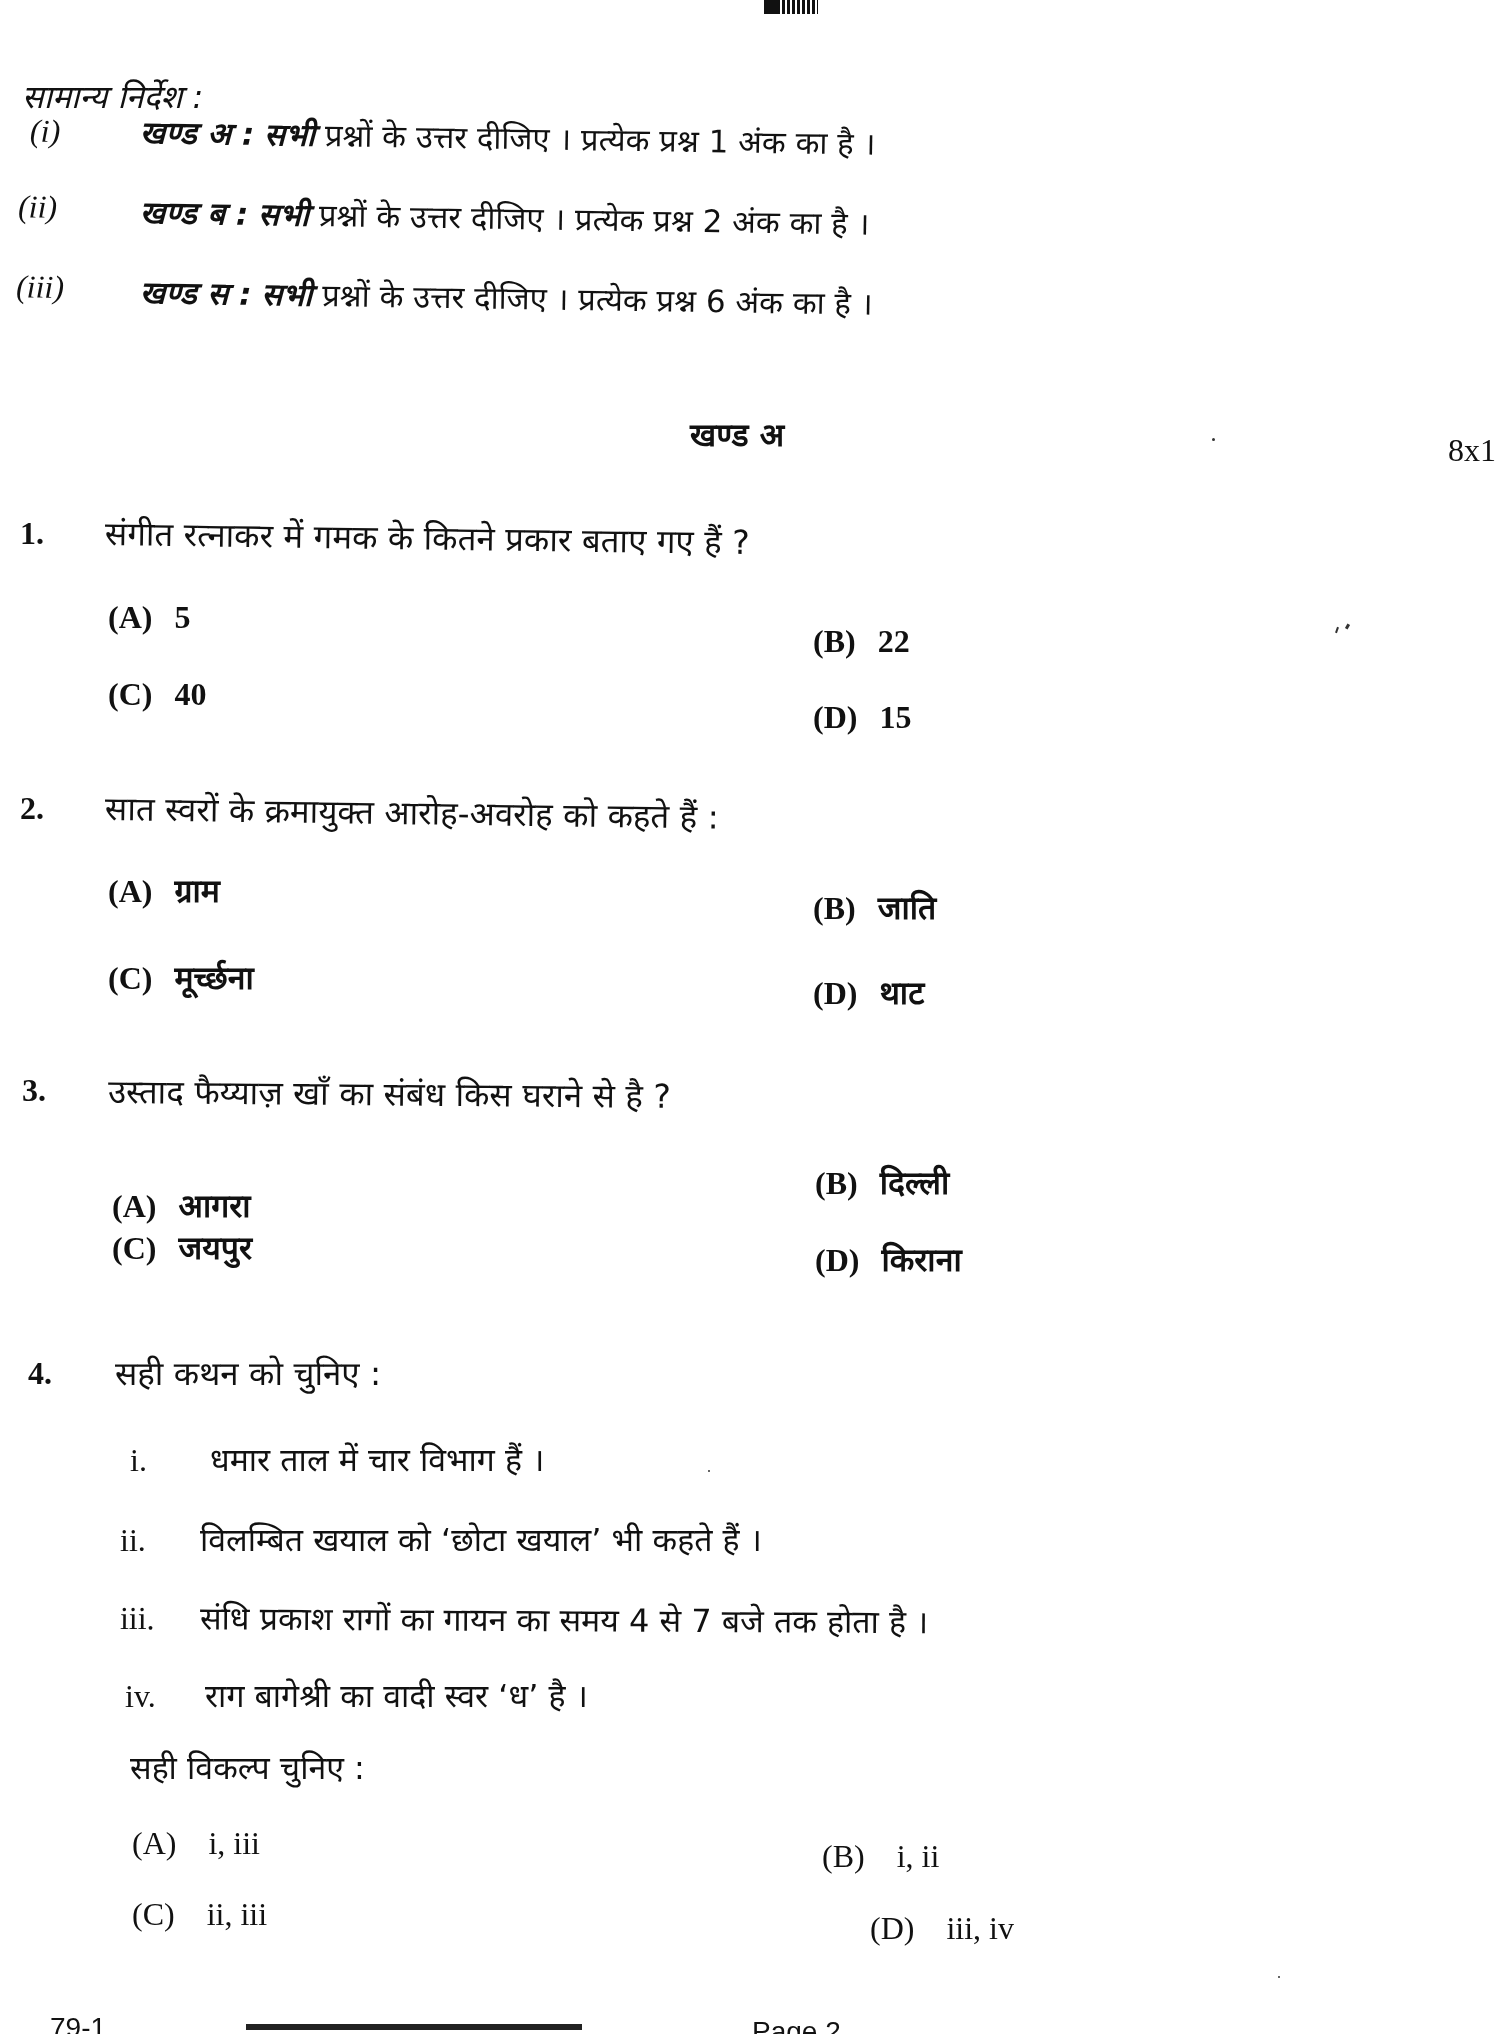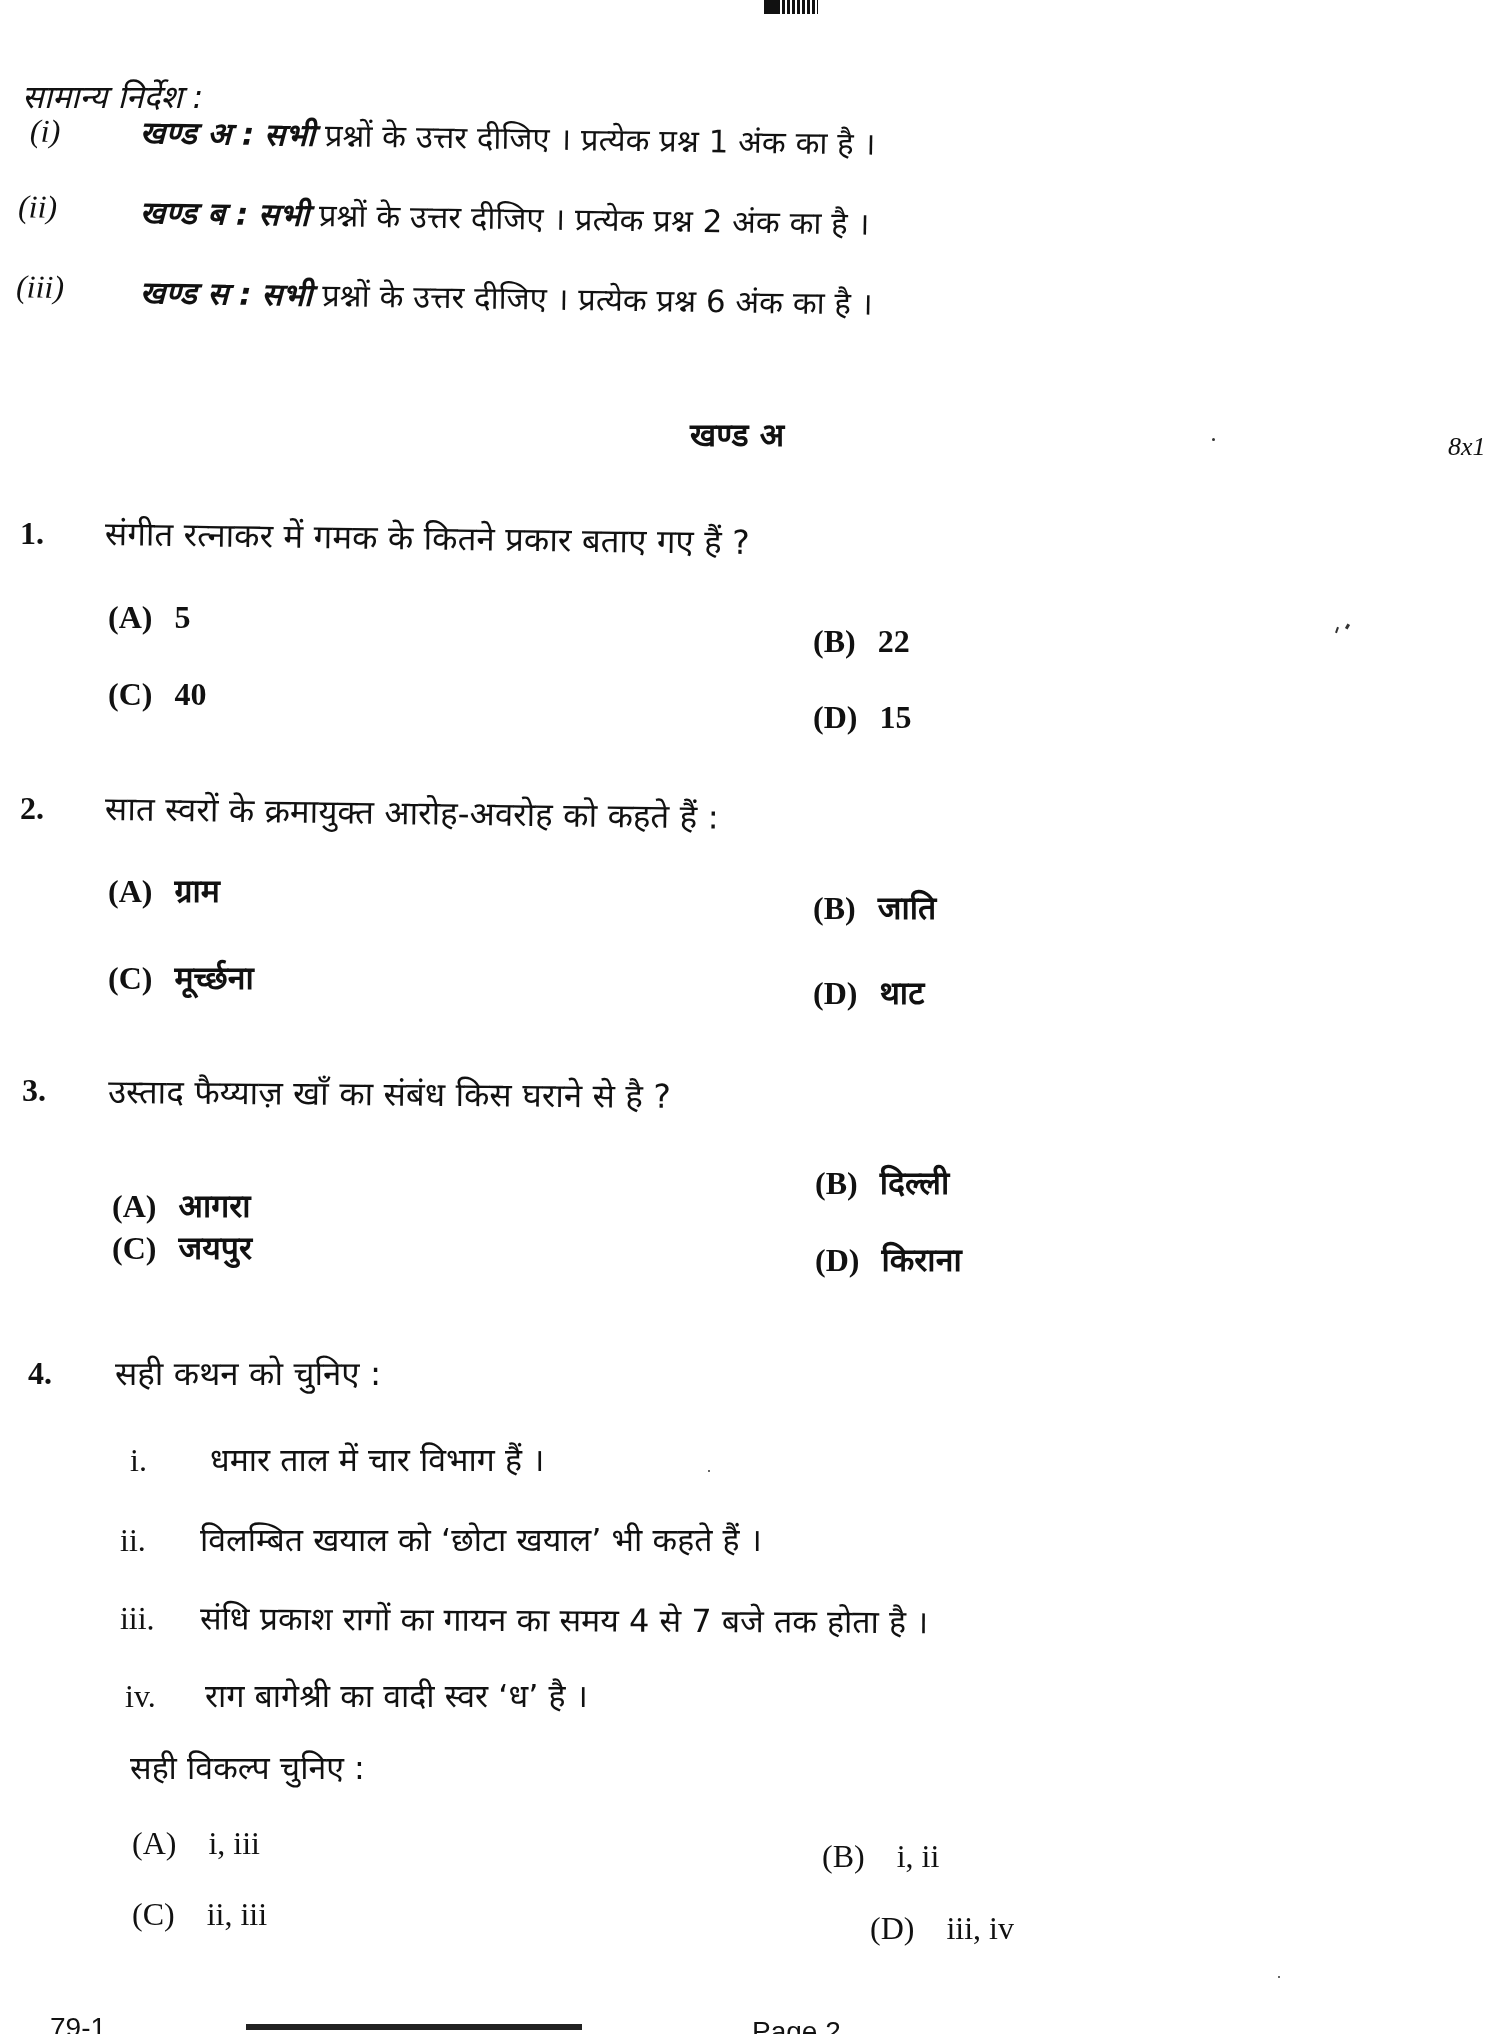--- a/index.html
+++ b/index.html
@@ -13,21 +13,21 @@
     .hdr-mark { position: absolute; left: 764px; top: 0; width: 56px; height: 14px; }
     .hdr-mark .blk { position:absolute; left:0; top:0; width:16px; height:14px; background:#111; }
     .hdr-mark .code { position:absolute; left:18px; top:0; width:36px; height:14px;
       background: repeating-linear-gradient(90deg,#111 0 3px,#fff 3px 5px); }
     .gen-title { left: 22px; top: 30px; font-size: 32px; font-style: italic; margin-top: 44px; }
     .instr { font-size: 31px; }
     .instr .num { position:absolute; font-style: italic; font-family:"Liberation Serif", serif; font-size: 32px; }
     .instr .sec { font-weight: bold; font-style: italic; }
     .instr .all { font-weight: bold; font-style: italic; }
     .section-title { font-weight: bold; font-size: 32px; }
-    .marks { font-style: italic; font-size: 26px; font-family: "Liberation Serif", serif; }
+    .marks { font-size: 32px; font-family: "Liberation Serif", serif; }
     .qnum { font-weight: bold; font-size: 32px; font-family: "Liberation Serif", serif; }
     .qtext { font-size: 33px; }
     .opt { font-size: 32px; }
     .opt .lbl { font-family: "Liberation Serif", serif; font-weight: bold; margin-right: 22px; }
     .opt .val { font-family: "Liberation Serif", serif; font-weight: bold; }
     .opt .val.deva { font-family: "DejaVu Sans", sans-serif; font-weight: bold; }
     .stmt { font-size: 32px; }
     .stmt .rn { font-family: "Liberation Serif", serif; display:inline-block; width: 80px; }
     .roman-opt { font-family: "Liberation Serif", serif; font-size: 32px; }
     .roman-opt .lbl { margin-right: 32px; }

